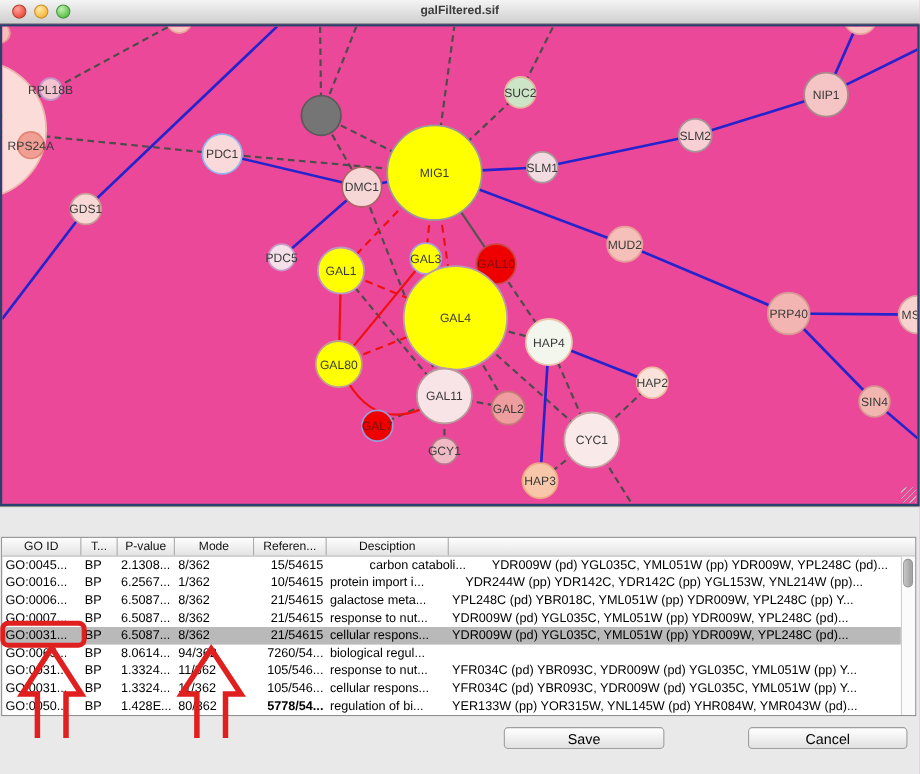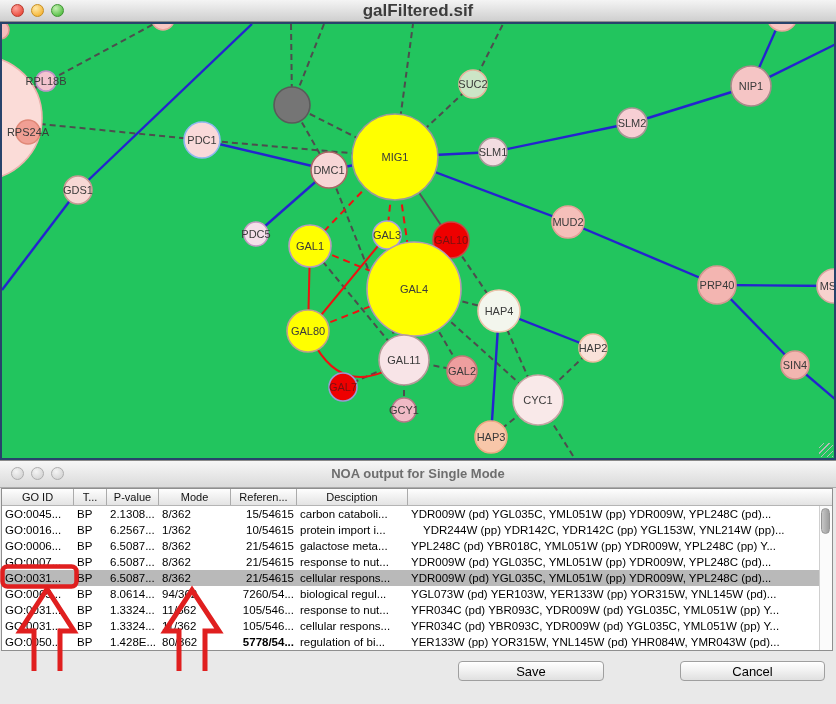--- a/index.html
+++ b/index.html
@@ -4,26 +4,26 @@
 <style>
   html,body{margin:0;padding:0;}
   body{width:836px;height:704px;position:relative;overflow:hidden;
        font-family:"Liberation Sans",sans-serif;background:#e9e9e9;}
 
   
   .win-top{position:absolute;top:0;left:0;width:836px;height:460px;background:#dcdcdc;}
   .titlebar{position:absolute;top:0;left:0;right:0;height:22px;
             background:linear-gradient(#f4f4f4,#cfcfcf);
             border-bottom:1px solid #8e8e8e;box-sizing:border-box;}
-  .title{ text-align:center;line-height:21px;font-size:17px;color:#3c3c3c;font-weight:bold;}
+  .title{ text-align:center;line-height:21px;font-size:11px;color:#3c3c3c;font-weight:bold;}
   .tl{position:absolute;top:4px;width:13px;height:13px;border-radius:50%;box-sizing:border-box;}
   .tl.red{left:11px;background:radial-gradient(circle at 35% 30%,#ffa39b,#ea4e3f 75%);border:1px solid #b8382c;}
   .tl.yellow{left:31px;background:radial-gradient(circle at 35% 30%,#ffe9a8,#f6b73c 75%);border:1px solid #c78f22;}
   .tl.green{left:51px;background:radial-gradient(circle at 35% 30%,#c5f0b2,#59c14a 75%);border:1px solid #3f9433;}
-  .canvas{position:absolute;top:22px;left:0;width:836px;height:438px;background:#22c55e;
+  .canvas{position:absolute;top:22px;left:0;width:836px;height:438px;background:#ec4899;
           border:2px solid #28436b;box-sizing:border-box;overflow:hidden;}
   #net{display:block;}
   .grip{position:absolute;right:1px;bottom:1px;width:14px;height:14px;
         background:repeating-linear-gradient(135deg,rgba(0,0,0,0) 0 3px,#b9b9b9 3px 4px);}
 
   
   .win-bottom{position:absolute;top:460px;left:0;width:836px;height:244px;background:#e9e9e9;border-top:1px solid #8a8a8a;box-sizing:border-box;}
   .titlebar2{position:relative;height:26px;background:linear-gradient(#f7f7f7,#dadada);border-bottom:1px solid #ababab;}
   .title2{text-align:center;line-height:25px;font-size:13px;color:#6e6e6e;font-weight:bold;}
   .tl2{position:absolute;top:6px;width:13px;height:13px;border-radius:50%;
@@ -179,43 +179,37 @@
         <circle cx="538" cy="400" r="25" fill="#f9e9e9" stroke="#c8a5a5" stroke-width="1.6"></circle>
         <text x="538" y="404" text-anchor="middle" font-size="11" fill="#3a3a3a">CYC1</text>
         <circle cx="491" cy="437" r="16" fill="#f8c7a9" stroke="#eda983" stroke-width="1.6"></circle>
         <text x="491" y="441" text-anchor="middle" font-size="11" fill="#3a3a3a">HAP3</text>
       </svg>
     <div class="grip"></div>
   </div>
 </div>
 
 <div class="win-bottom">
-  <div class="titlebar2">
-    <span class="tl2 p1"></span>
-    <span class="tl2 p2"></span>
-    <span class="tl2 p3"></span>
-    <div class="title2">NOA output for Single Mode</div>
-  </div>
   <div class="table">
     <div class="thead" id="thead">
         <div class="th" style="width: 72px;">GO ID</div>
         <div class="th" style="width: 33px;">T...</div>
         <div class="th" style="width: 52px;">P-value</div>
         <div class="th" style="width: 72px;">Mode</div>
         <div class="th" style="width: 66px;">Referen...</div>
         <div class="th" style="width: 111px;">Desciption</div>
       </div>
     <div id="tbody">
         <div class="tr">
           <div class="td" style="width: 72px;">GO:0045...</div>
           <div class="td" style="width: 33px;">BP</div>
           <div class="td" style="width: 52px;">2.1308...</div>
           <div class="td" style="width: 72px;">8/362</div>
           <div class="td num" style="width: 66px;">15/54615</div>
-          <div class="td" style="width: 111px;">carbon cataboli...</div>
+          <div class="td" style="width: 111px; margin-left: 36px;">carbon cataboli...</div>
           <div class="td" style="width: 411px;">YDR009W (pd) YGL035C, YML051W (pp) YDR009W, YPL248C (pd)...</div>
         </div>
         <div class="tr">
           <div class="td" style="width: 72px;">GO:0016...</div>
           <div class="td" style="width: 33px;">BP</div>
           <div class="td" style="width: 52px;">6.2567...</div>
           <div class="td" style="width: 72px;">1/362</div>
           <div class="td num" style="width: 66px;">10/54615</div>
           <div class="td" style="width: 111px;">protein import i...</div>
           <div class="td" style="width: 411px; margin-left: 12px;">YDR244W (pp) YDR142C, YDR142C (pp) YGL153W, YNL214W (pp)...</div>
@@ -247,21 +241,20 @@
           <div class="td" style="width: 111px;">cellular respons...</div>
           <div class="td" style="width: 411px;">YDR009W (pd) YGL035C, YML051W (pp) YDR009W, YPL248C (pd)...</div>
         </div>
         <div class="tr">
           <div class="td" style="width: 72px;">GO:0065...</div>
           <div class="td" style="width: 33px;">BP</div>
           <div class="td" style="width: 52px;">8.0614...</div>
           <div class="td" style="width: 72px;">94/362</div>
           <div class="td num" style="width: 66px;">7260/54...</div>
           <div class="td" style="width: 111px;">biological regul...</div>
-          <div class="td" style="width: 411px;">YGL073W (pd) YER103W, YER133W (pp) YOR315W, YNL145W (pd)...</div>
         </div>
         <div class="tr">
           <div class="td" style="width: 72px;">GO:0031...</div>
           <div class="td" style="width: 33px;">BP</div>
           <div class="td" style="width: 52px;">1.3324...</div>
           <div class="td" style="width: 72px;">11/362</div>
           <div class="td num" style="width: 66px;">105/546...</div>
           <div class="td" style="width: 111px;">response to nut...</div>
           <div class="td" style="width: 411px;">YFR034C (pd) YBR093C, YDR009W (pd) YGL035C, YML051W (pp) Y...</div>
         </div>

